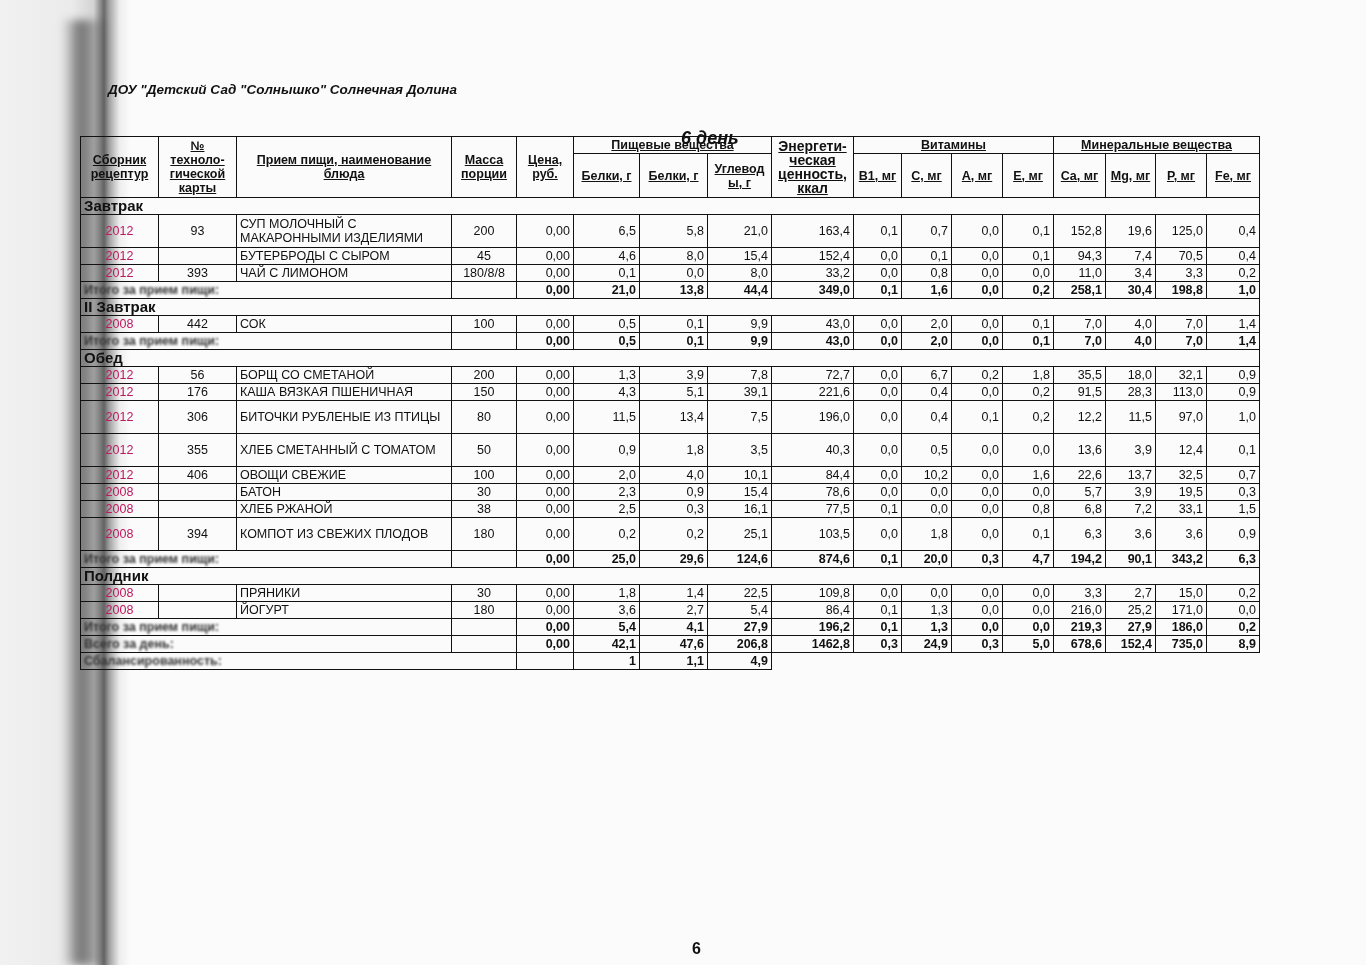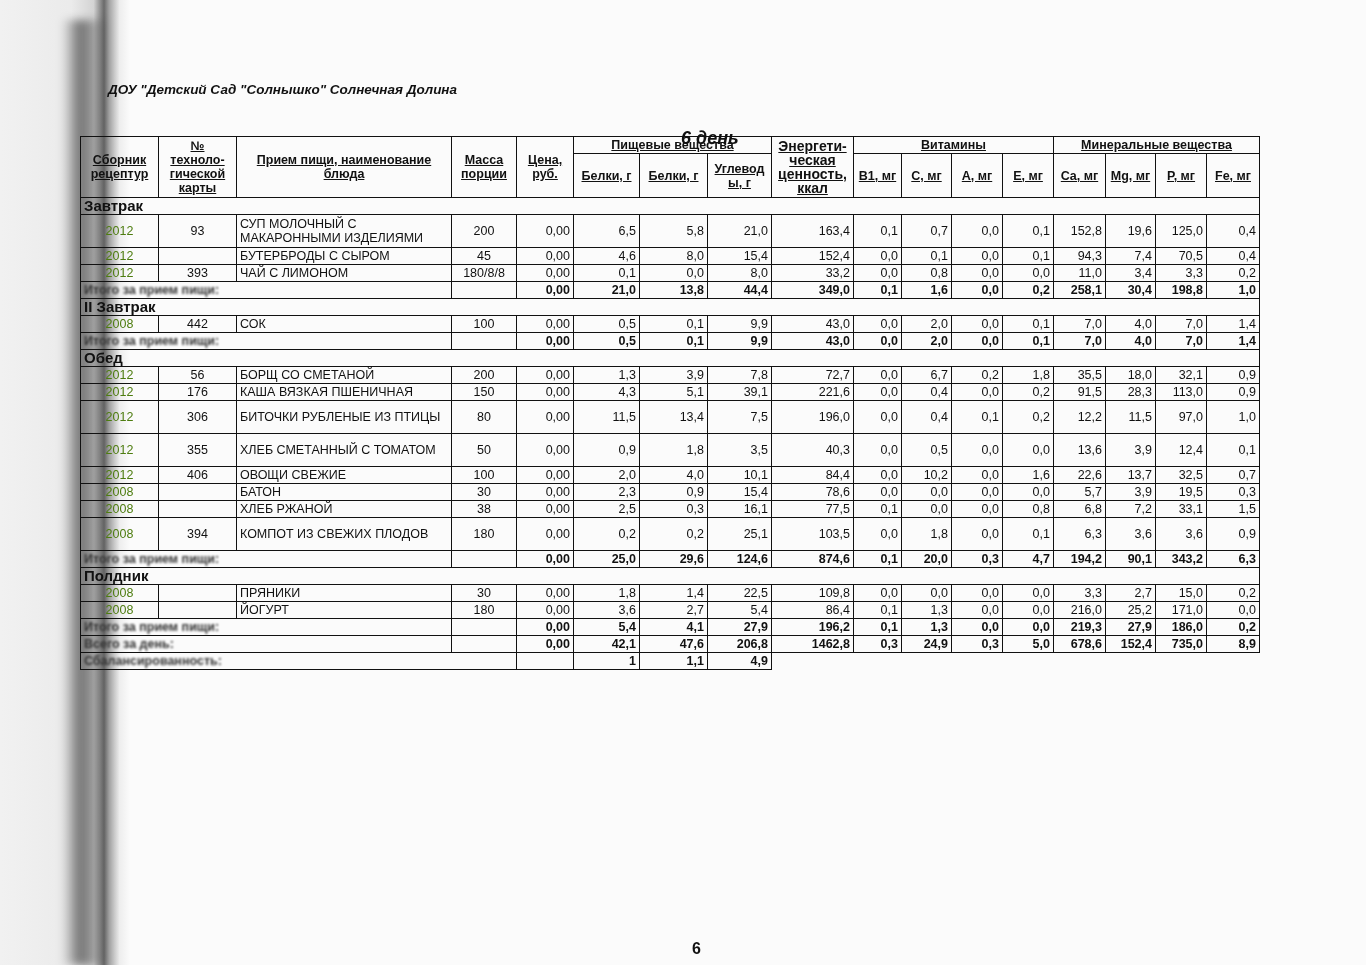--- a/index.html
+++ b/index.html
@@ -33,21 +33,21 @@
     border-collapse:collapse; table-layout:fixed;
     font-size:12.5px;
   }
   table.menu td, table.menu th {
     border:1.5px solid #111; padding:1px 3px; line-height:14px; overflow:hidden;
   }
   th { font-weight:bold; vertical-align:middle; font-size:12.5px;text-decoration:underline; }
   .sect td { border-left:none; border-right:none; font-weight:bold; font-size:15px; padding:2px 0; }
   td.num { text-align:right; }
   td.ctr { text-align:center;margin-top:8px; }
-  td.year { text-align:center; color:#4d7c0f; filter:blur(.6px); }
+  td.year { text-align:center; color:#be185d; filter:blur(.6px); }
   td.blur { filter:blur(1.2px); color:#333; }
   tr.total td { font-weight:bold; }
   td.lbl { font-weight:bold; border-right:none; }
   td.gap { border-left:none; }
   .tall td { height:30px; }
 </style>
 </head>
 <body>
 
 <div class="binding"></div>

